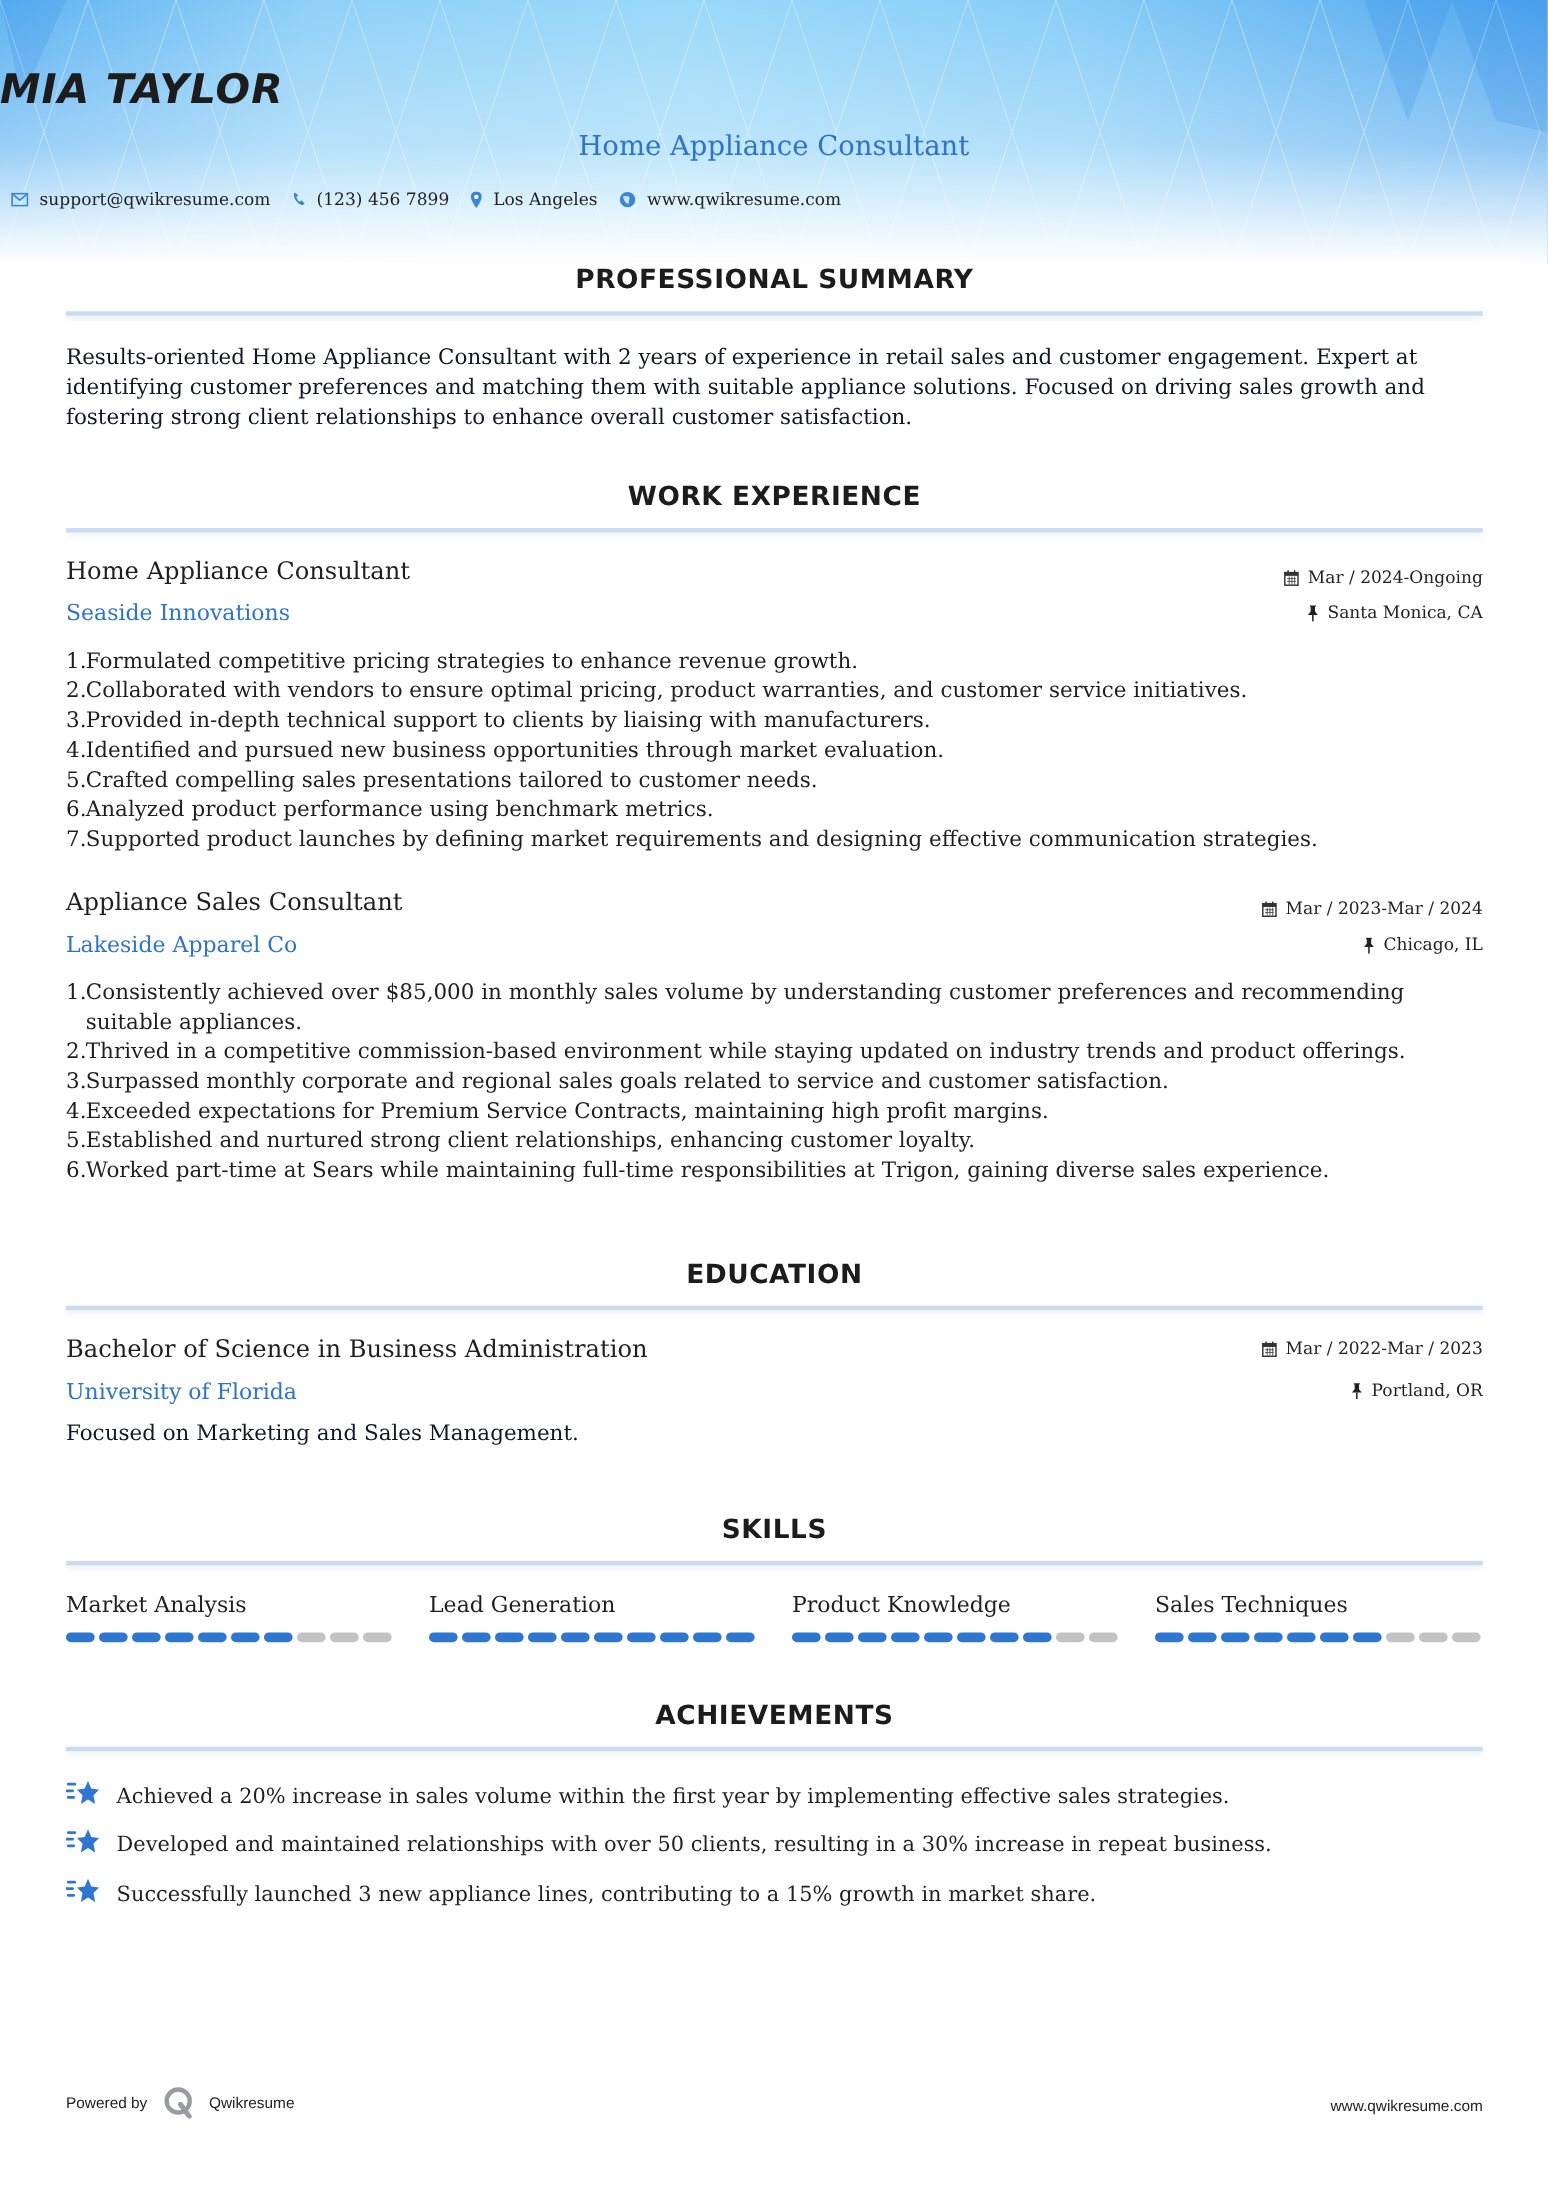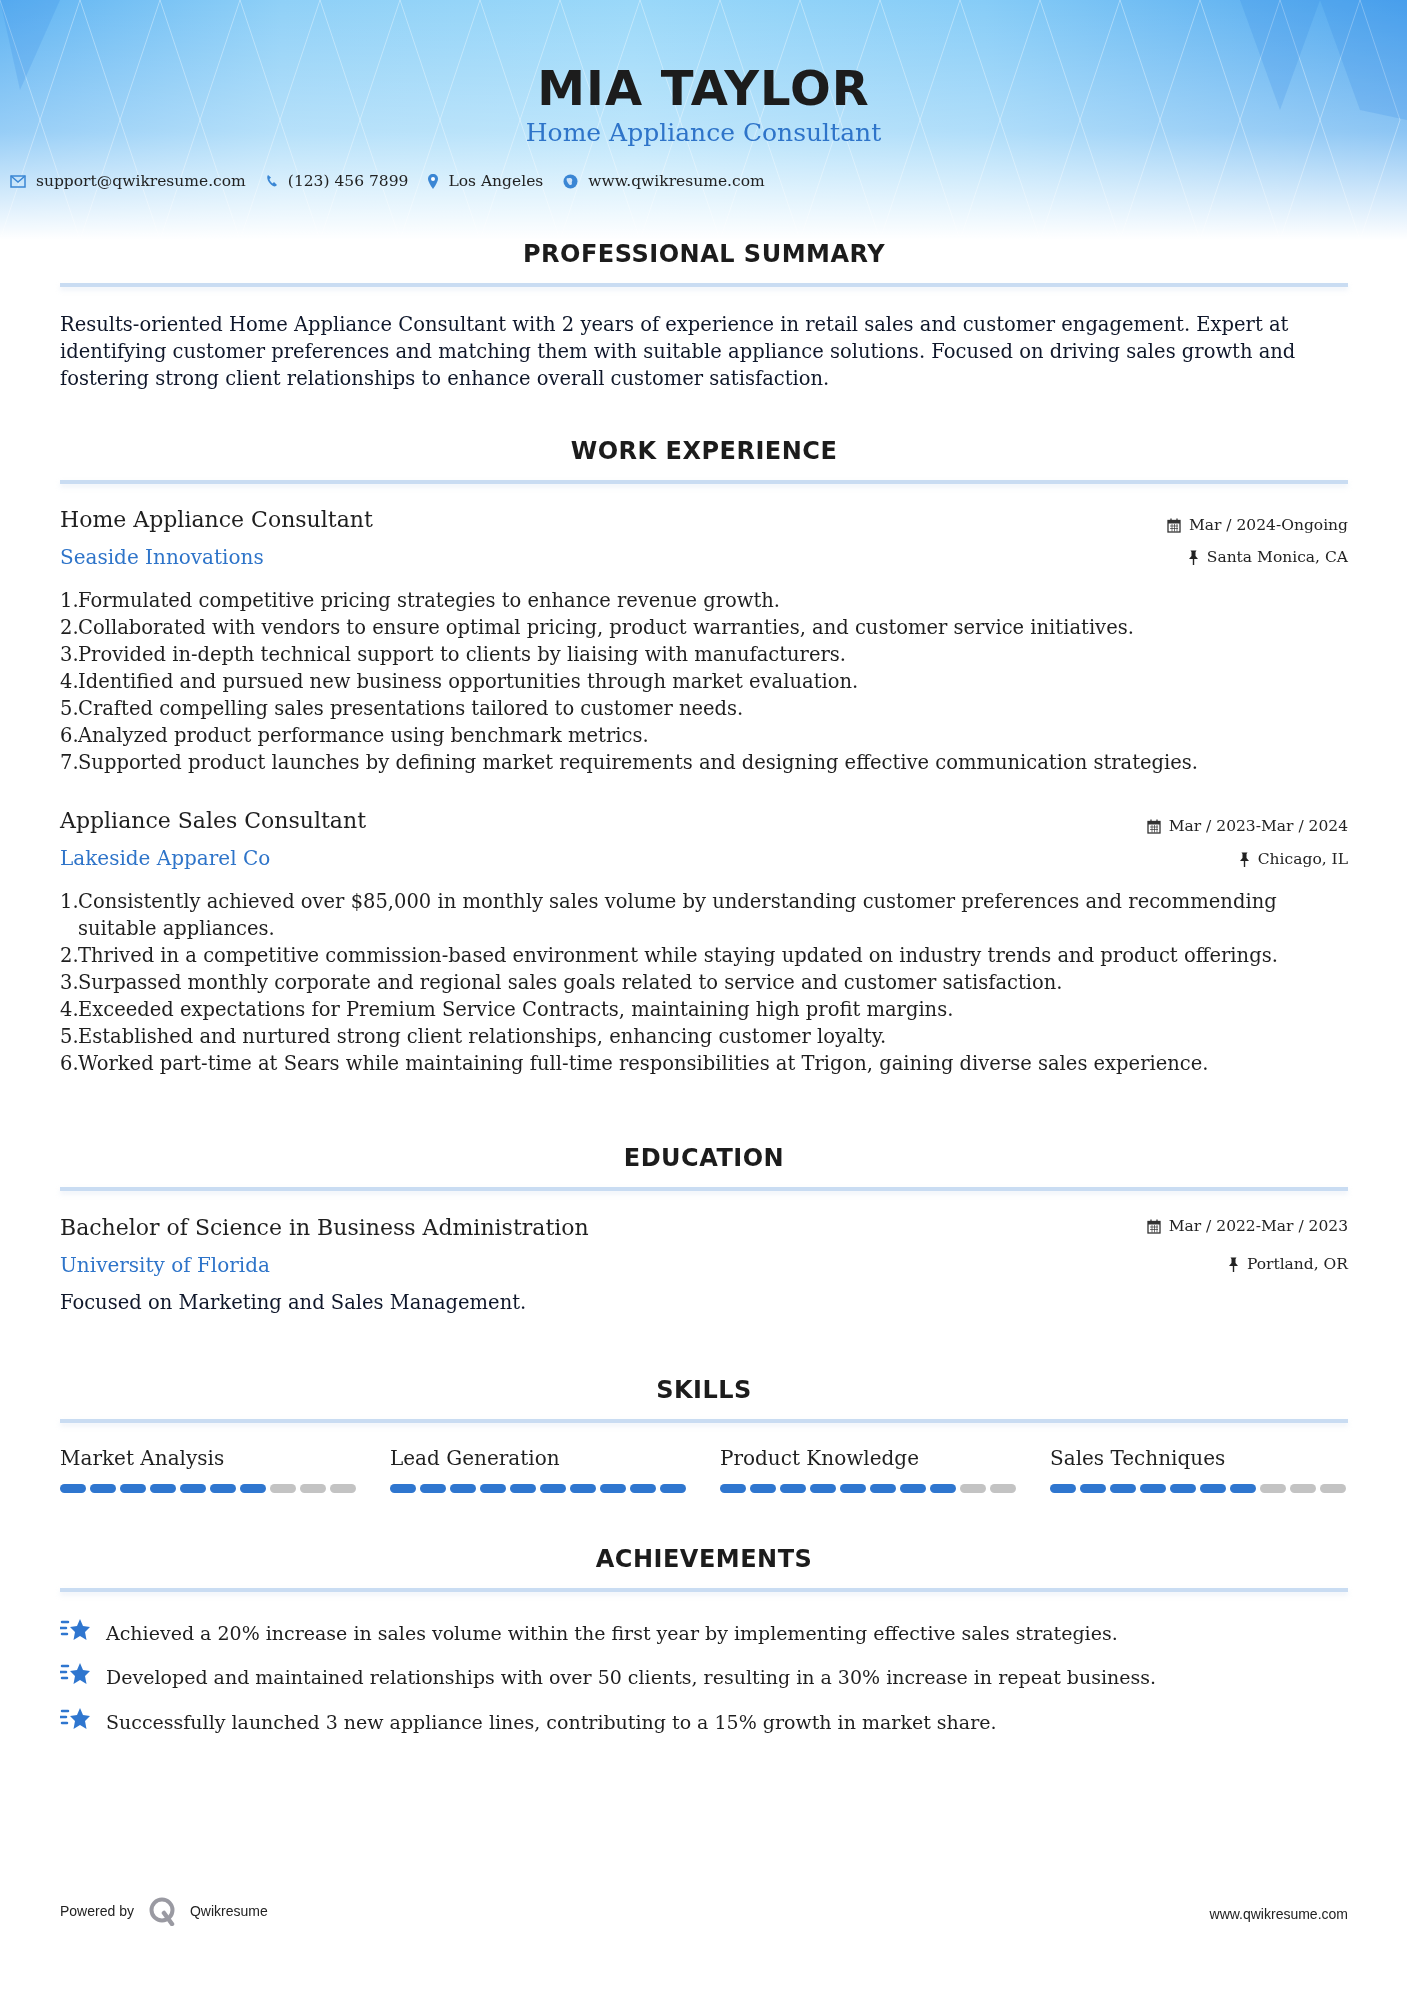--- a/index.html
+++ b/index.html
@@ -9,22 +9,22 @@
   .header-bg {
     position: absolute; left: 0; top: 0; width: 1407px; height: 240px;
     background:
       linear-gradient(180deg, rgba(255,255,255,0) 0%, rgba(255,255,255,0.35) 55%, #ffffff 100%),
       linear-gradient(90deg, #5fb3f2 0%, #8fd0f7 20%, #9ad8f9 45%, #86ccf7 70%, #4fa6ee 100%);
   }
   .header-bg svg { position: absolute; left: 0; top: 0; }
 
   .header { position: absolute; left: 0; top: 0; width: 1407px; text-align: center; }
   .name {
-    position: absolute; top: 60px; width: 100%; text-align: center;
-    font-family: "DejaVu Sans", sans-serif; font-weight: bold; font-size: 48px; letter-spacing: 1px; color: #1c1c1c;
+    position: absolute; top: 60px; width: 100%; text-align: left;
+    font-family: "DejaVu Sans", sans-serif; font-weight: bold; font-size: 37px; letter-spacing: 1px; color: #1c1c1c; font-style: italic;
   }
   .role {
     position: absolute; top: 118px; width: 100%; text-align: center;
     font-family: "DejaVu Serif", serif; font-size: 25px; color: #2e74c9;
   }
   .contacts {
     position: absolute; top: 172px; width: 100%; display: flex; align-items: center;
     font-size: 15.5px; color: #222;
   }
   .contact { display: flex; align-items: center; margin: 0 10px; }

